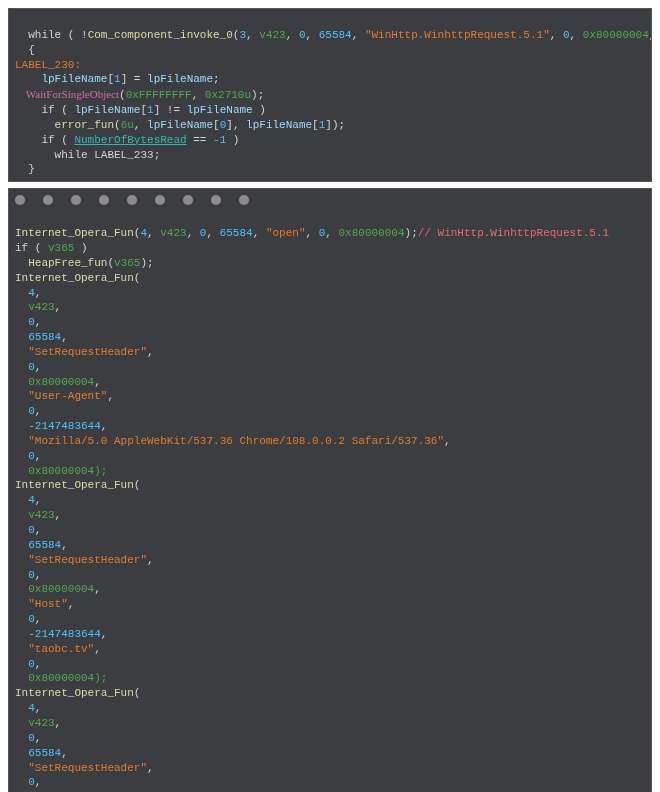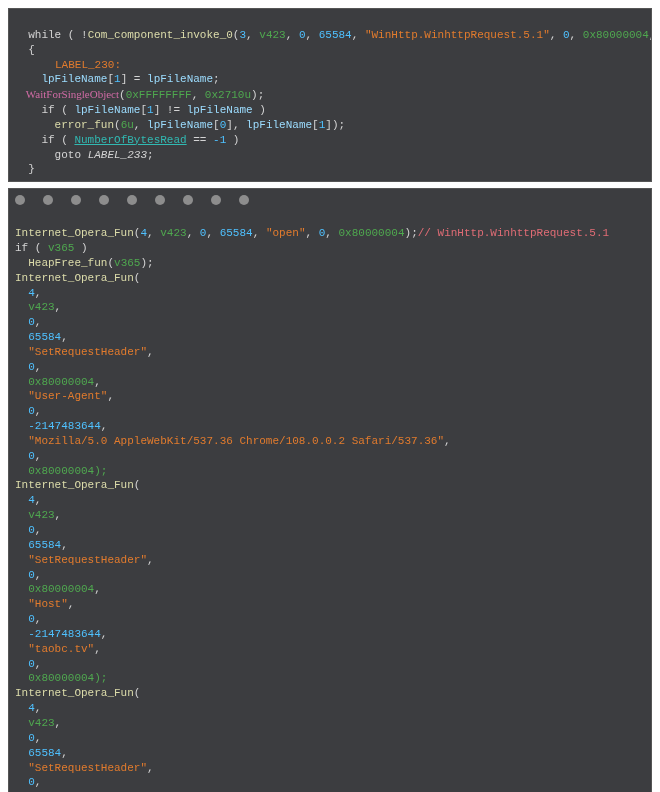--- a/index.html
+++ b/index.html
@@ -39,41 +39,41 @@
     display: inline-block;
   }
   .block2 {
     border-top: none;
     padding-top: 2px;
   }
   .num { color: #4fc1ff; }
   .str { color: #e27b2d; }
   .call { color: #dcdcaa; }
   .var { color: #4fa84f; font-family: Liberation Mono, monospace; }
-  .label { color: #e27b2d; margin-left: 40px; }
+  .label { color: #e27b2d; }
   .mem { color: #9cdcfe; }
   .hex { color: #4fa84f; margin-top: 35px; }
   .pink { color: #d16ba5; font-family: Liberation Serif, serif; }
   .fncyan { color: #31b9b2; text-decoration: underline; }
   .cmt { color: #e06c75; }
-  .white { color: #d4d4d4; font-style: italic; }
+  .white { color: #d4d4d4; }
 </style>
 </head>
 <body>
 
 <div class="code-block">
 <span><span>  while ( !</span><span class="call">Com_component_invoke_0</span><span>(</span><span class="num">3</span><span>, </span><span class="var">v423</span><span>, </span><span class="num">0</span><span>, </span><span class="num">65584</span><span>, </span><span class="str">"WinHttp.WinhttpRequest.5.1"</span><span>, </span><span class="num">0</span><span>, </span><span class="hex">0x80000004</span><span>, </span></span>
 <span>  {</span>
 <span class="label">LABEL_230:</span>
 <span><span class="mem">    lpFileName</span><span>[</span><span class="num">1</span><span>] = </span><span class="mem">lpFileName</span><span>;</span></span>
 <span><span class="pink">    WaitForSingleObject</span><span>(</span><span class="hex">0xFFFFFFFF</span><span>, </span><span class="hex">0x2710u</span><span>);</span></span>
 <span><span>    if ( </span><span class="mem">lpFileName</span><span>[</span><span class="num">1</span><span>] != </span><span class="mem">lpFileName</span><span> )</span></span>
 <span><span class="call">      error_fun</span><span>(</span><span class="hex">6u</span><span>, </span><span class="mem">lpFileName</span><span>[</span><span class="num">0</span><span>], </span><span class="mem">lpFileName</span><span>[</span><span class="num">1</span><span>]);</span></span>
 <span><span>    if ( </span><span class="fncyan">NumberOfBytesRead</span><span> == </span><span class="num">-1</span><span> )</span></span>
-<span><span>      goto </span><span class="white">LABEL_233</span><span>;</span></span>
+<span><span>      while </span><span class="white">LABEL_233</span><span>;</span></span>
 <span>  }</span>
 </div>
 
 <div class="gap"></div>
 
 <div class="dots-row">
   <span class="dot"></span>
   <span class="dot"></span>
   <span class="dot"></span>
   <span class="dot"></span>

